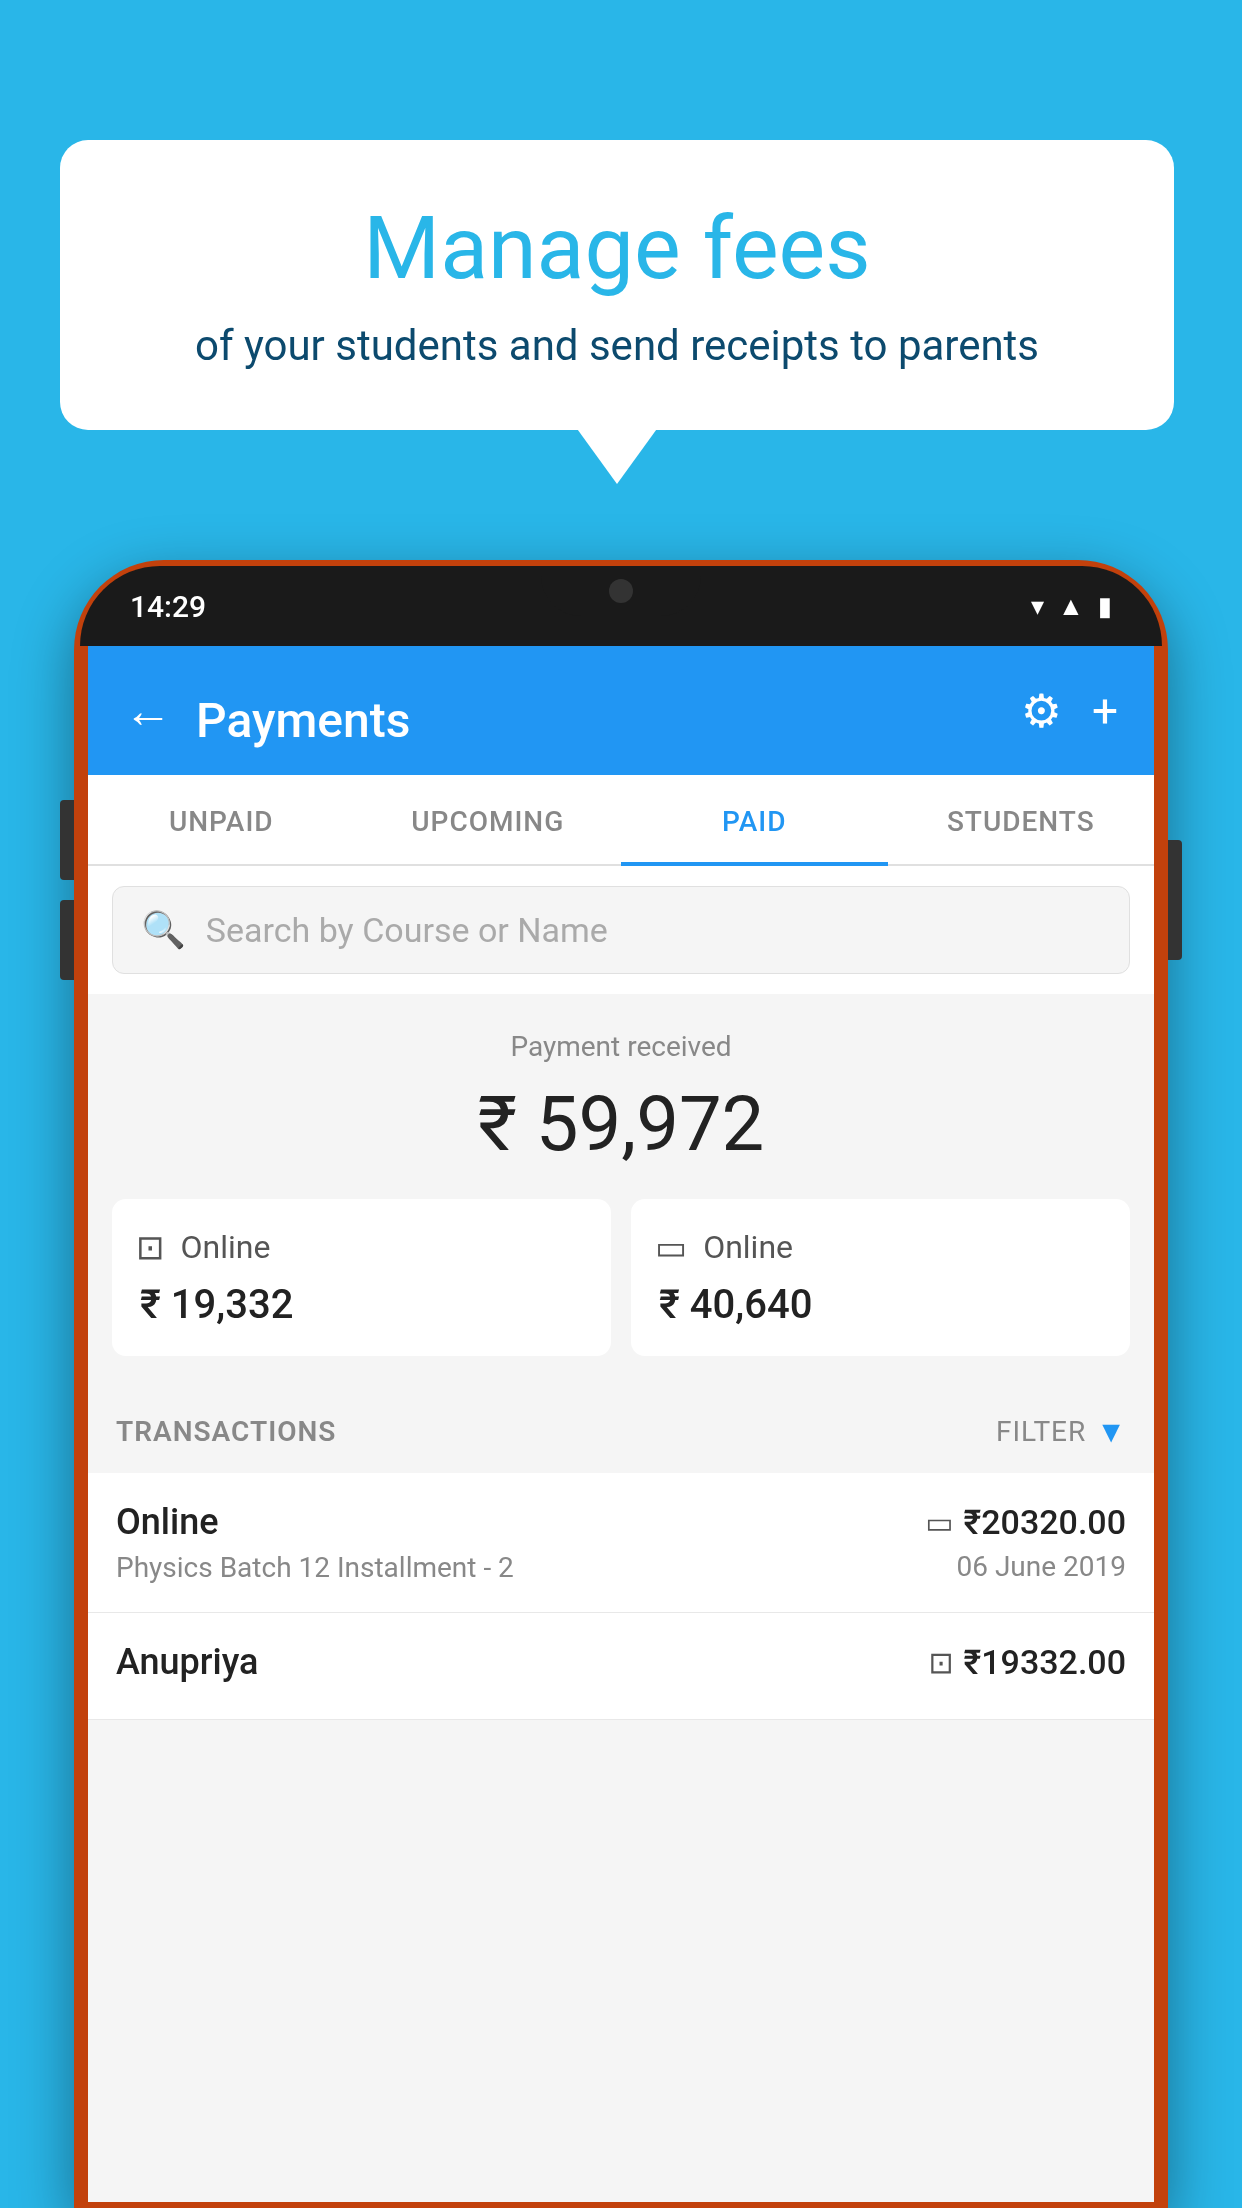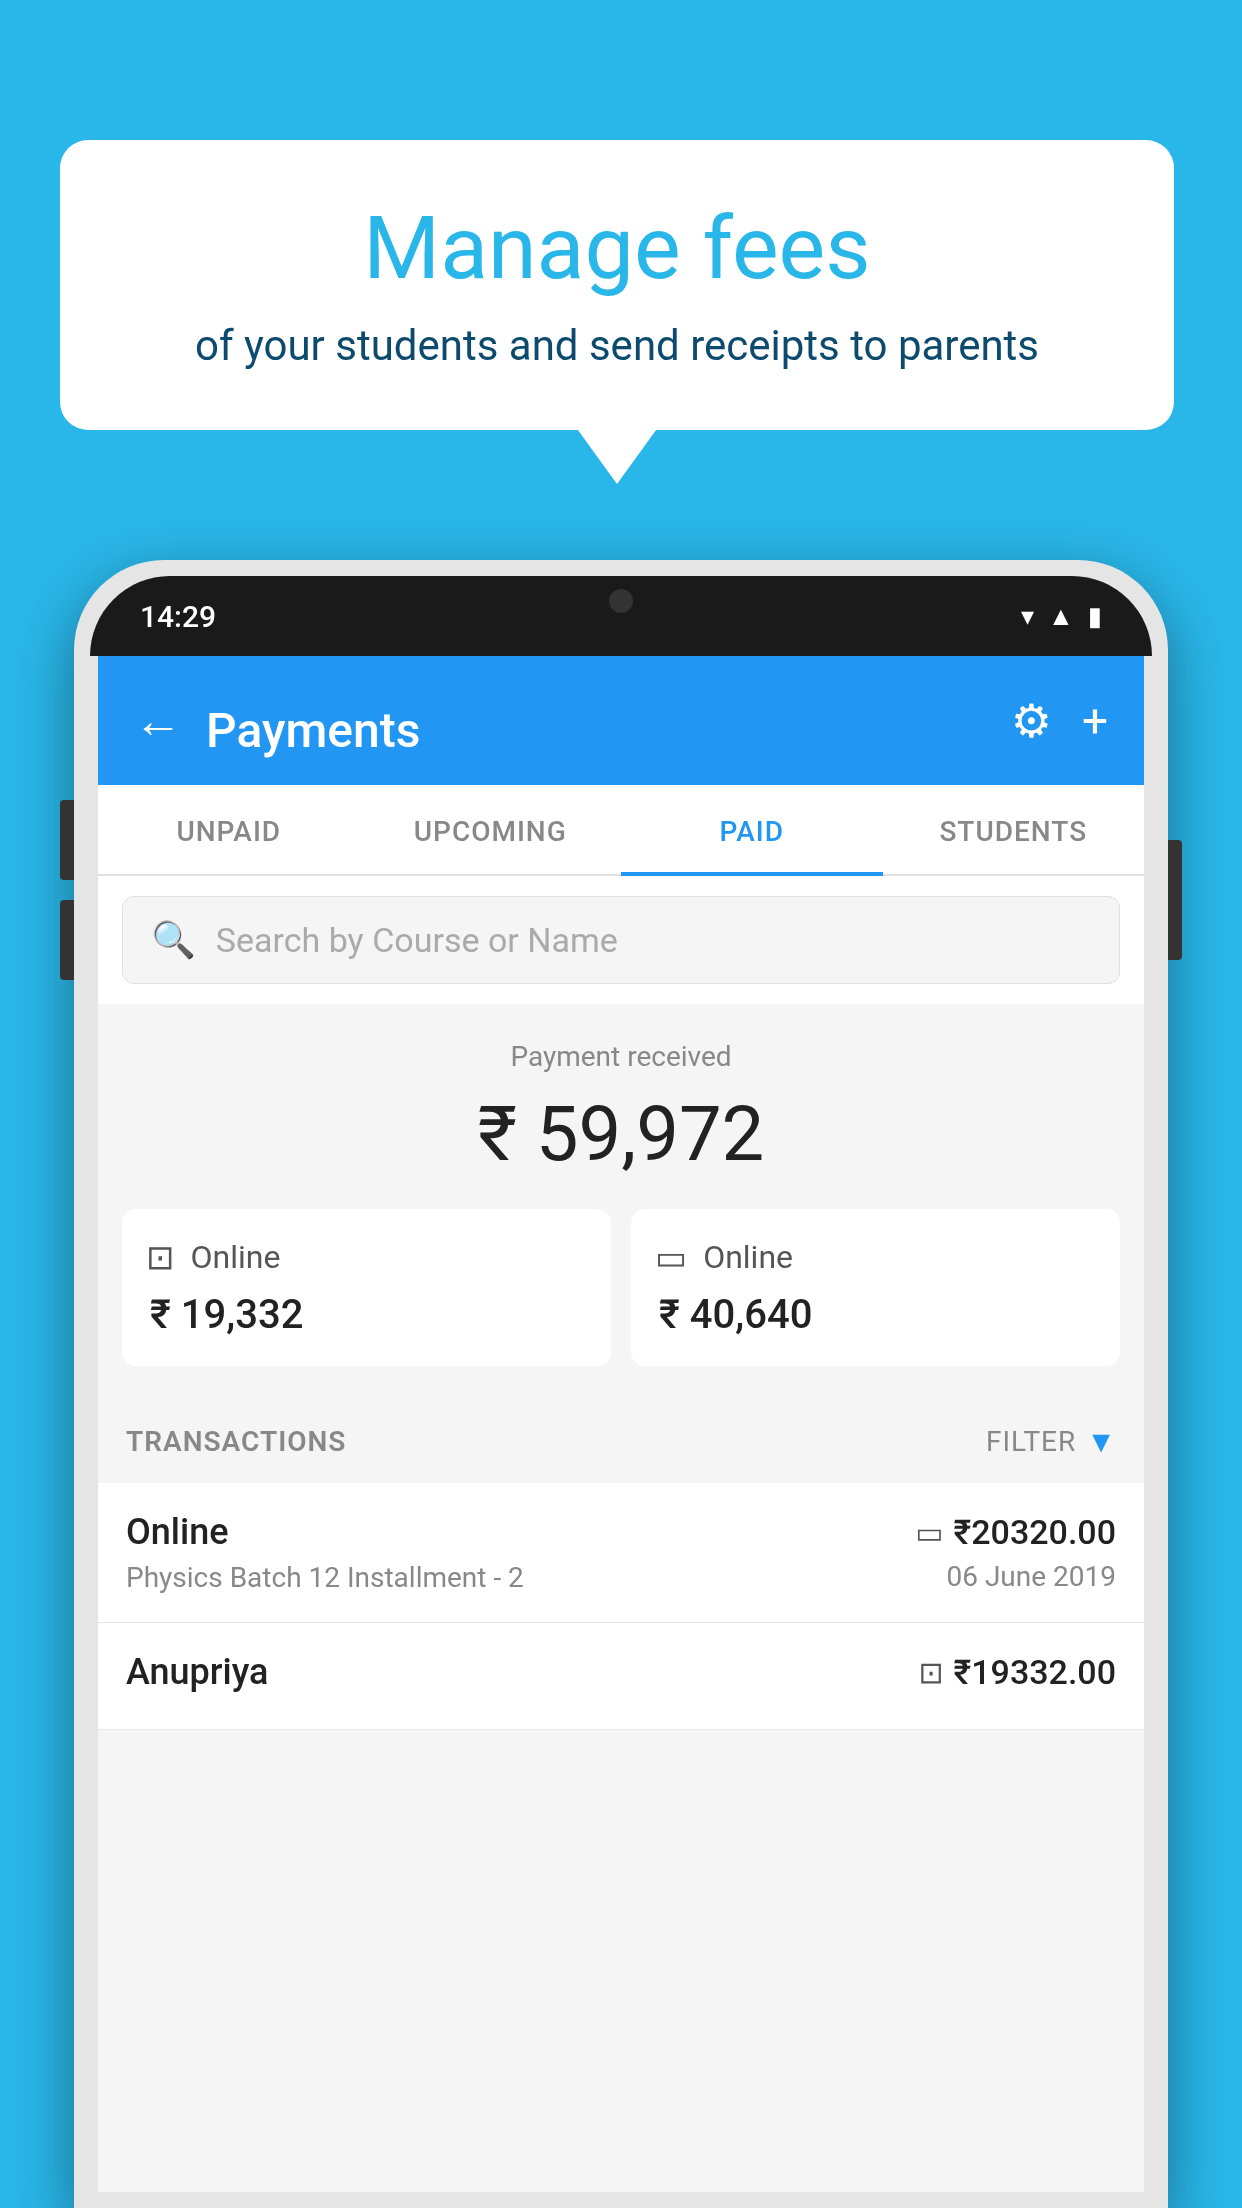--- a/index.html
+++ b/index.html
@@ -57,23 +57,23 @@
       font-weight: 400;
     }
 
     
     .phone-frame {
       position: absolute;
       top: 560px;
       left: 74px;
       right: 74px;
       bottom: 0;
-      background: #e5e5e5;
+      background: #c2410c;
       border-radius: 90px 90px 0 0;
-      padding: 16px;
+      padding: 6px;
       box-shadow: 0 20px 60px rgba(0,0,0,0.4);
     }
 
     
     .phone-top {
       position: relative;
       height: 80px;
       background: #1a1a1a;
       border-radius: 90px 90px 0 0;
       display: flex;

